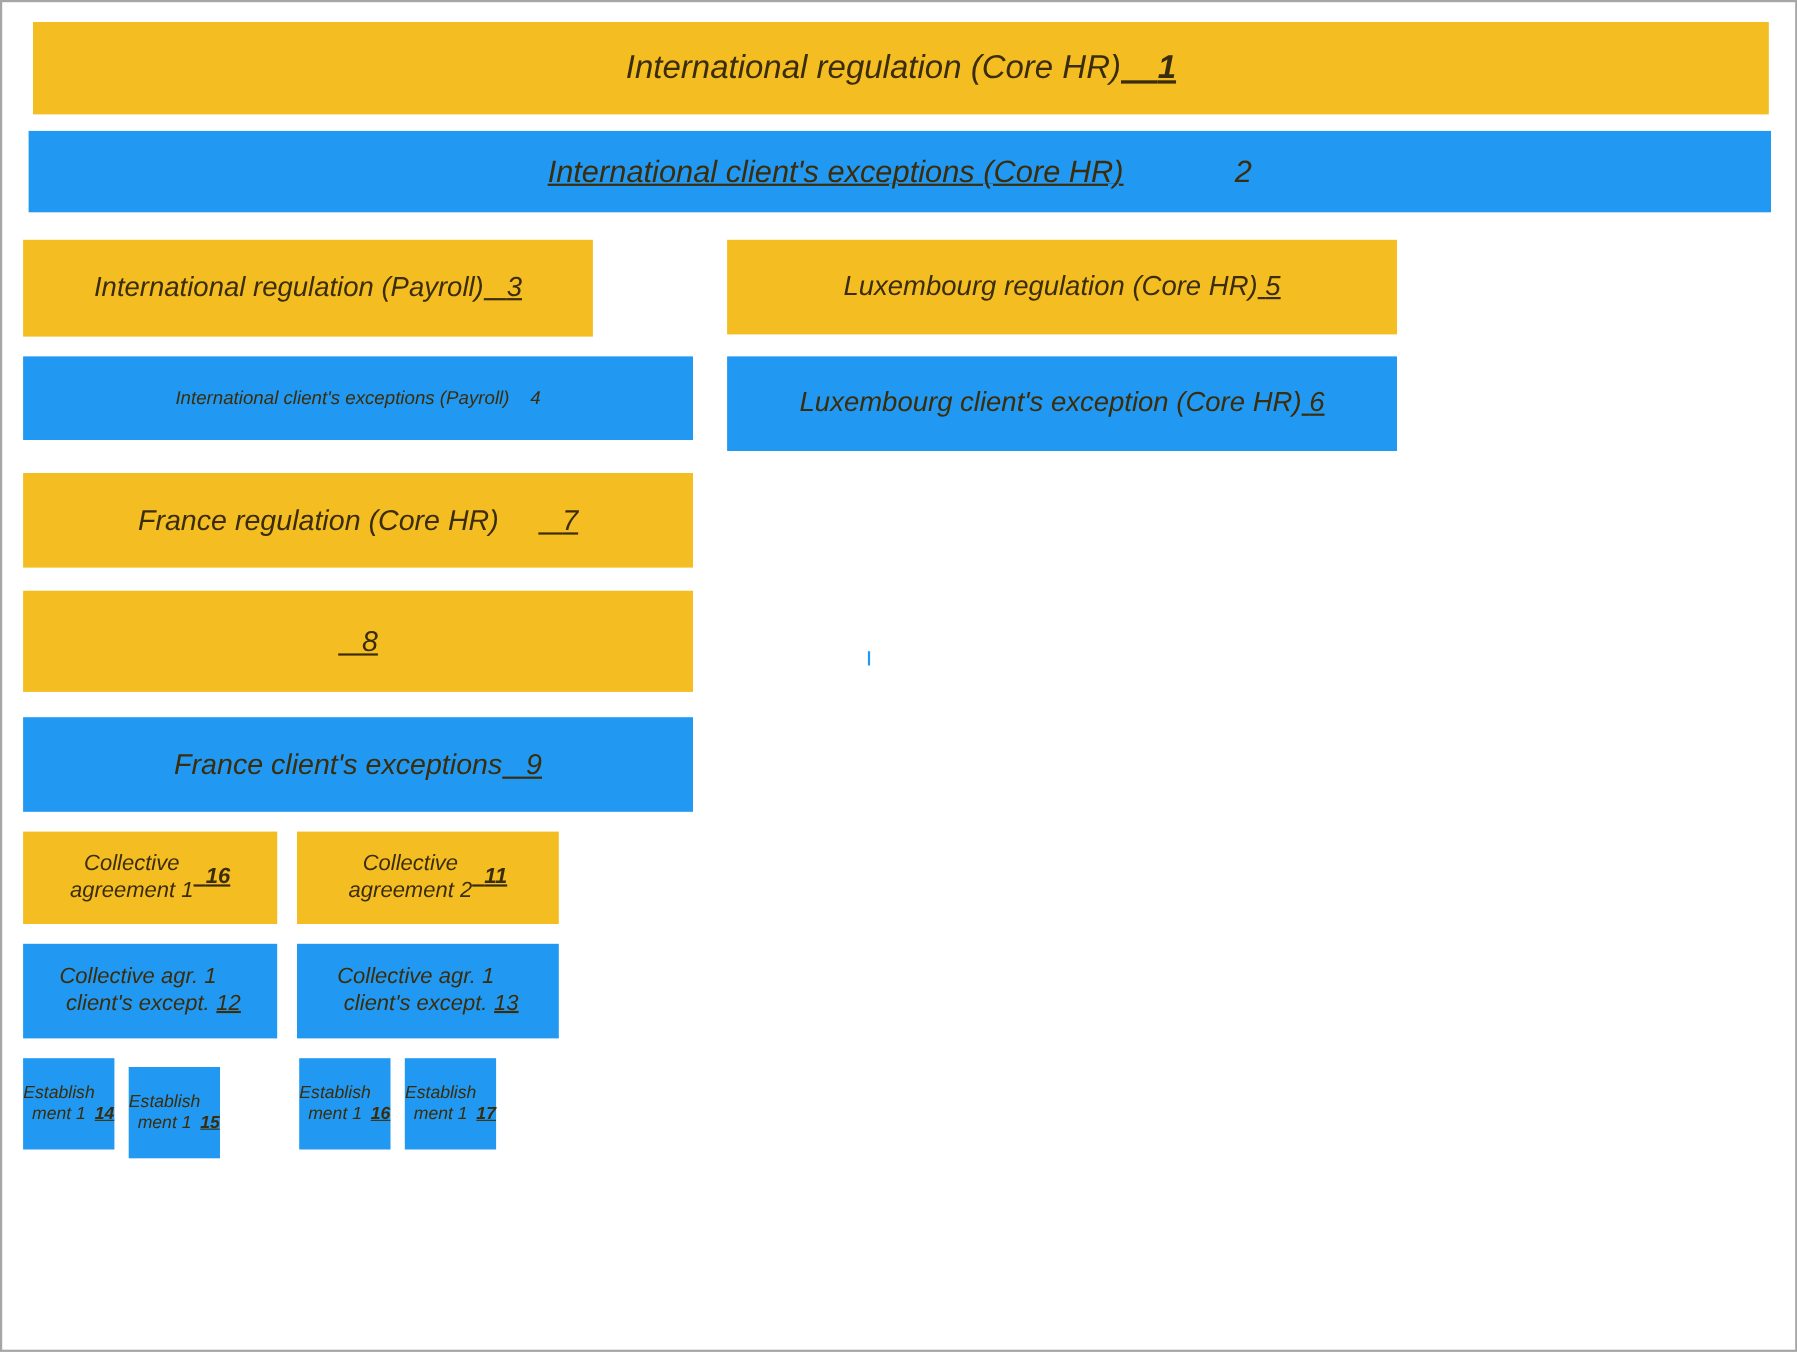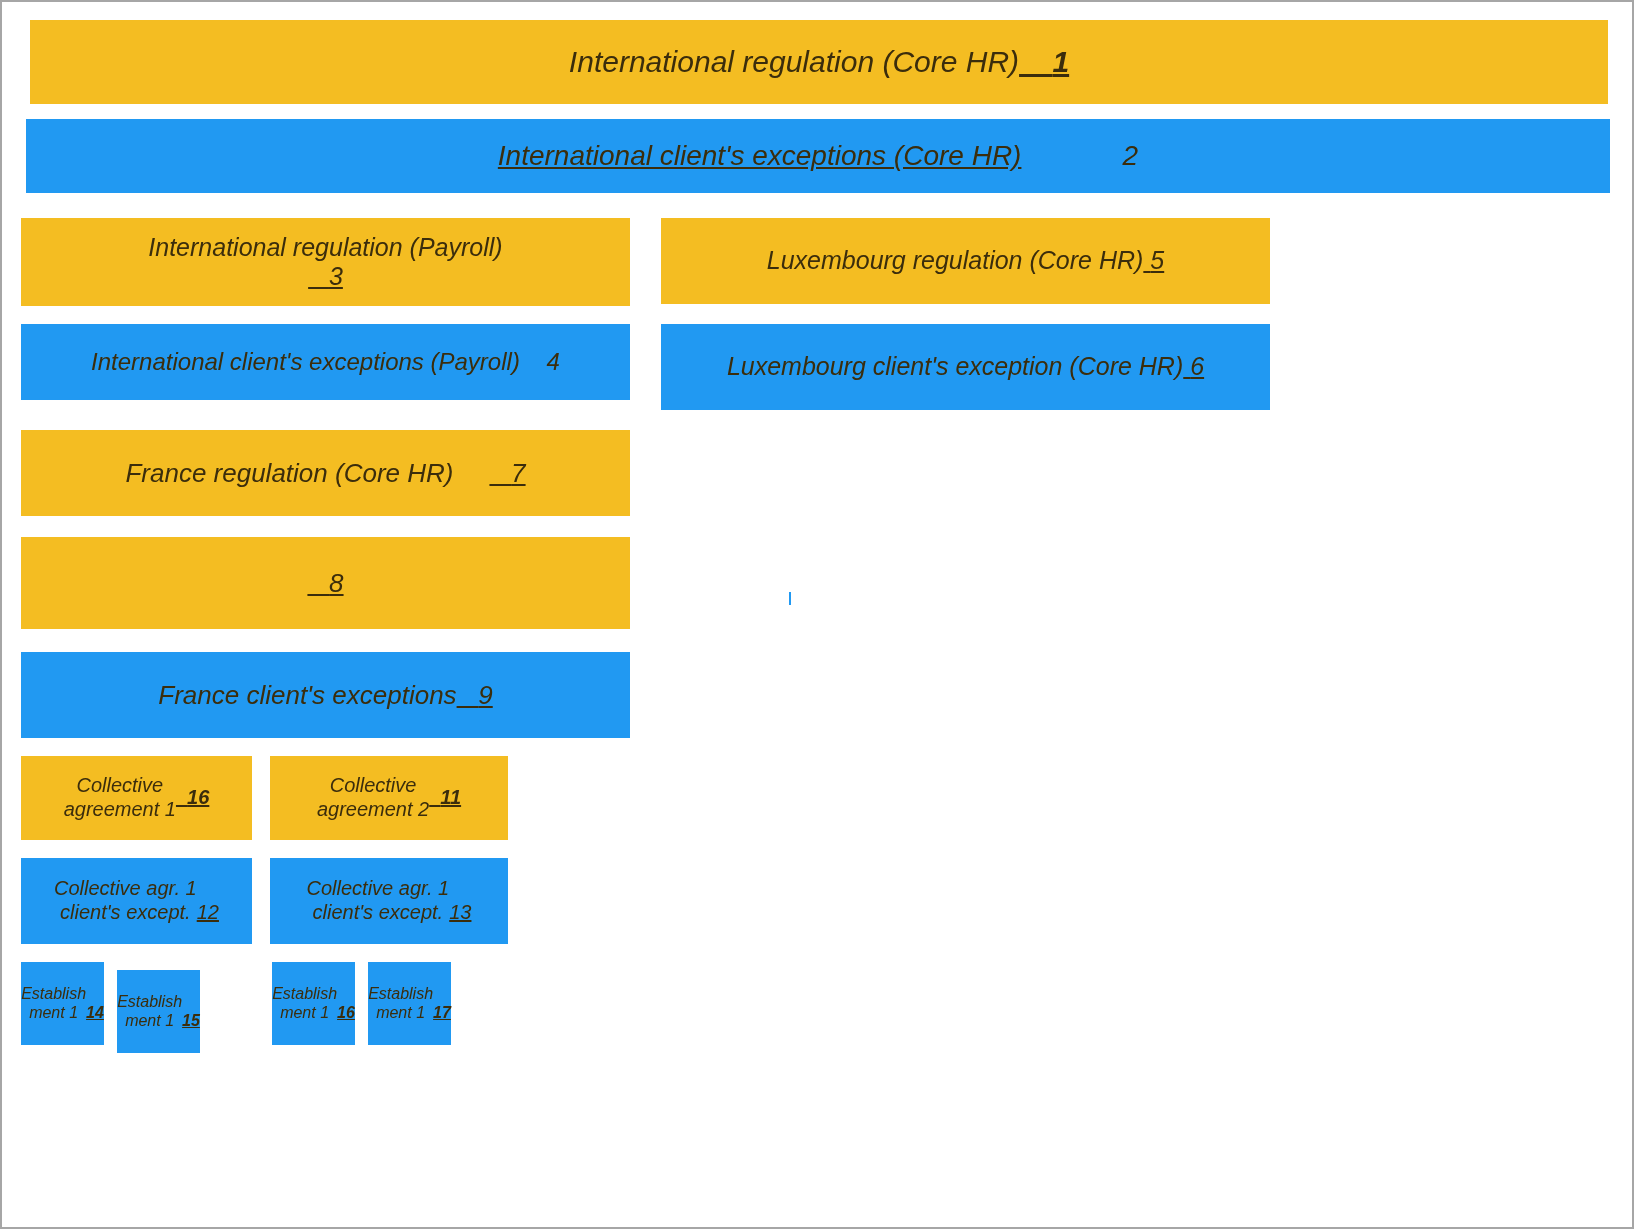--- a/index.html
+++ b/index.html
@@ -53,22 +53,22 @@
     font-weight: normal;
     font-style: italic;
     text-decoration: underline;
     white-space: pre;
   }
   .ul-all { text-decoration: underline; }
 
   
   #b1  { left: 28px;   top: 18px;   width: 1578px; height: 84px;  font-size: 30px; }
   #b2  { left: 24px;   top: 117px;  width: 1584px; height: 74px;  font-size: 28px; }
-  #b3  { left: 19px;   top: 216px;  width: 609px;  height: 88px;  font-size: 25px; flex-direction: column; }
-  #b4  { left: 19px;   top: 322px;  width: 609px;  height: 76px;  font-size: 24px; }
+  #b3  { left: 19px;   top: 216px;  width: 518px;  height: 88px;  font-size: 25px; }
+  #b4  { left: 19px;   top: 322px;  width: 609px;  height: 76px;  font-size: 17px; }
   #b5  { left: 659px;  top: 216px;  width: 609px;  height: 86px;  font-size: 25px; }
   #b6  { left: 659px;  top: 322px;  width: 609px;  height: 86px;  font-size: 25px; }
   #b7  { left: 19px;   top: 428px;  width: 609px;  height: 86px;  font-size: 26px; gap: 36px; }
   #b8  { left: 19px;   top: 535px;  width: 609px;  height: 92px;  font-size: 26px; }
   #b9  { left: 19px;   top: 650px;  width: 609px;  height: 86px;  font-size: 26px; }
   #b10 { left: 19px;   top: 754px;  width: 231px;  height: 84px;  font-size: 20px; }
   #b11 { left: 268px;  top: 754px;  width: 238px;  height: 84px;  font-size: 20px; }
   #b12 { left: 19px;   top: 856px;  width: 231px;  height: 86px;  font-size: 20px; }
   #b13 { left: 268px;  top: 856px;  width: 238px;  height: 86px;  font-size: 20px; }
   #b14 { left: 19px;   top: 960px;  width: 83px;   height: 83px;  font-size: 16px; }

